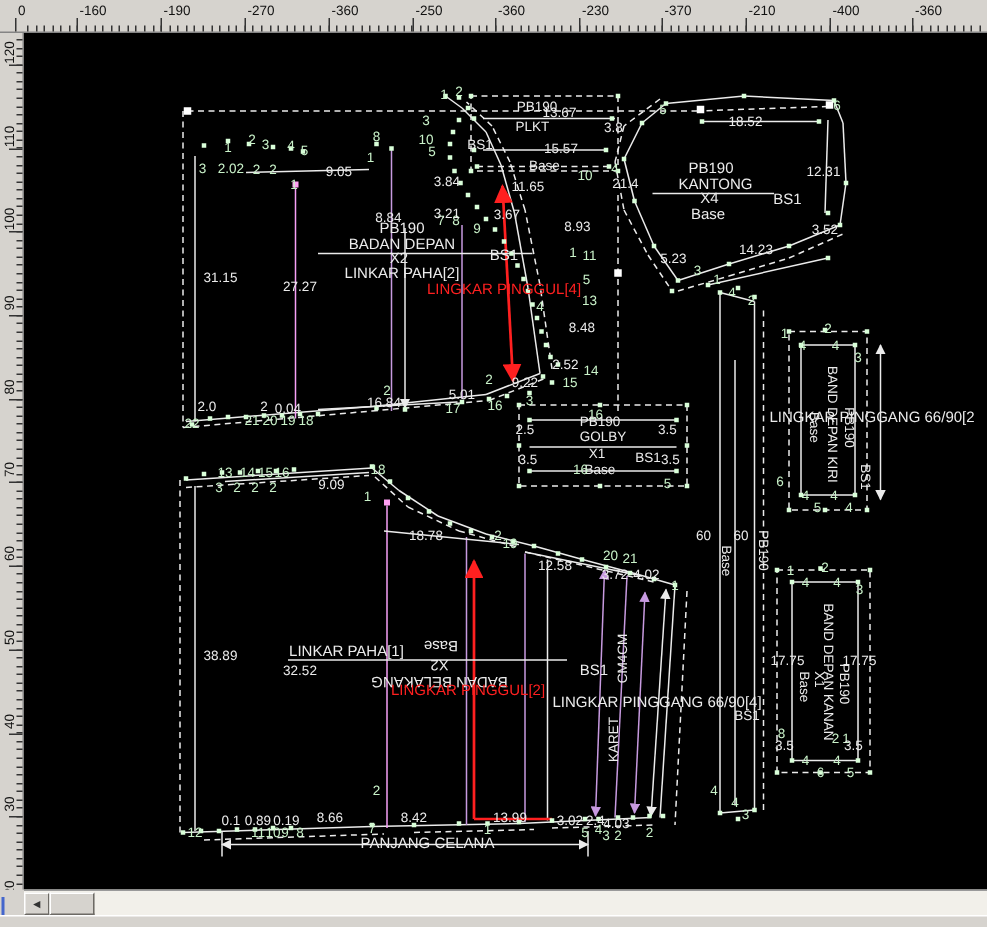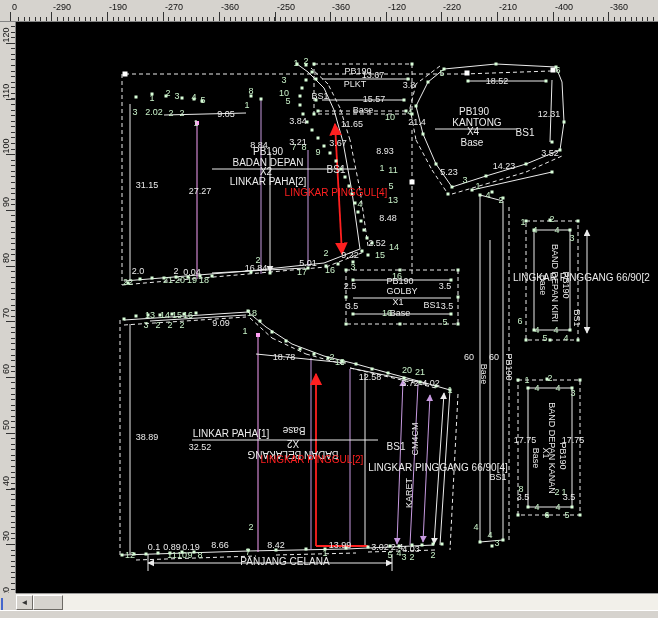--- a/index.html
+++ b/index.html
@@ -141,35 +141,35 @@
     <div class="tick" style="left: 613.99px; top: 17px; width: 1px; height: 4px;"></div>
     <div class="tick" style="left: 619.56px; top: 17px; width: 1px; height: 4px;"></div>
     <div class="tick" style="left: 625.13px; top: 17px; width: 1px; height: 4px;"></div>
     <div class="tick" style="left: 630.7px; top: 17px; width: 1px; height: 4px;"></div>
     <div class="tick" style="left: 636.27px; top: 17px; width: 1px; height: 4px;"></div>
     <div class="tick" style="left: 641.84px; top: 17px; width: 1px; height: 4px;"></div>
     <div class="tick" style="left: 647.41px; top: 17px; width: 1px; height: 4px;"></div>
     <div class="tick" style="left: 652.98px; top: 17px; width: 1px; height: 4px;"></div>
     <span class="rlabel" style="left: 12px; top: 2px;">0</span>
     <div class="tick" style="left: 10px; top: 12px; width: 1px; height: 9px;"></div>
-    <span class="rlabel" style="left: 53px; top: 2px;">-290</span>
+    <span class="rlabel" style="left: 53px; top: 2px;">-160</span>
     <div class="tick" style="left: 51px; top: 12px; width: 1px; height: 9px;"></div>
     <span class="rlabel" style="left: 109px; top: 2px;">-190</span>
     <div class="tick" style="left: 107px; top: 12px; width: 1px; height: 9px;"></div>
     <span class="rlabel" style="left: 165px; top: 2px;">-270</span>
     <div class="tick" style="left: 163px; top: 12px; width: 1px; height: 9px;"></div>
     <span class="rlabel" style="left: 221px; top: 2px;">-360</span>
     <div class="tick" style="left: 219px; top: 12px; width: 1px; height: 9px;"></div>
     <span class="rlabel" style="left: 277px; top: 2px;">-250</span>
     <div class="tick" style="left: 275px; top: 12px; width: 1px; height: 9px;"></div>
     <span class="rlabel" style="left: 332px; top: 2px;">-360</span>
     <div class="tick" style="left: 330px; top: 12px; width: 1px; height: 9px;"></div>
-    <span class="rlabel" style="left: 388px; top: 2px;">-120</span>
+    <span class="rlabel" style="left: 388px; top: 2px;">-230</span>
     <div class="tick" style="left: 386px; top: 12px; width: 1px; height: 9px;"></div>
-    <span class="rlabel" style="left: 443px; top: 2px;">-220</span>
+    <span class="rlabel" style="left: 443px; top: 2px;">-370</span>
     <div class="tick" style="left: 441px; top: 12px; width: 1px; height: 9px;"></div>
     <span class="rlabel" style="left: 499px; top: 2px;">-210</span>
     <div class="tick" style="left: 497px; top: 12px; width: 1px; height: 9px;"></div>
     <span class="rlabel" style="left: 555px; top: 2px;">-400</span>
     <div class="tick" style="left: 553px; top: 12px; width: 1px; height: 9px;"></div>
     <span class="rlabel" style="left: 610px; top: 2px;">-360</span>
     <div class="tick" style="left: 608px; top: 12px; width: 1px; height: 9px;"></div>
   </div>
 
 <div class="ruler-left" id="ruler-left">

